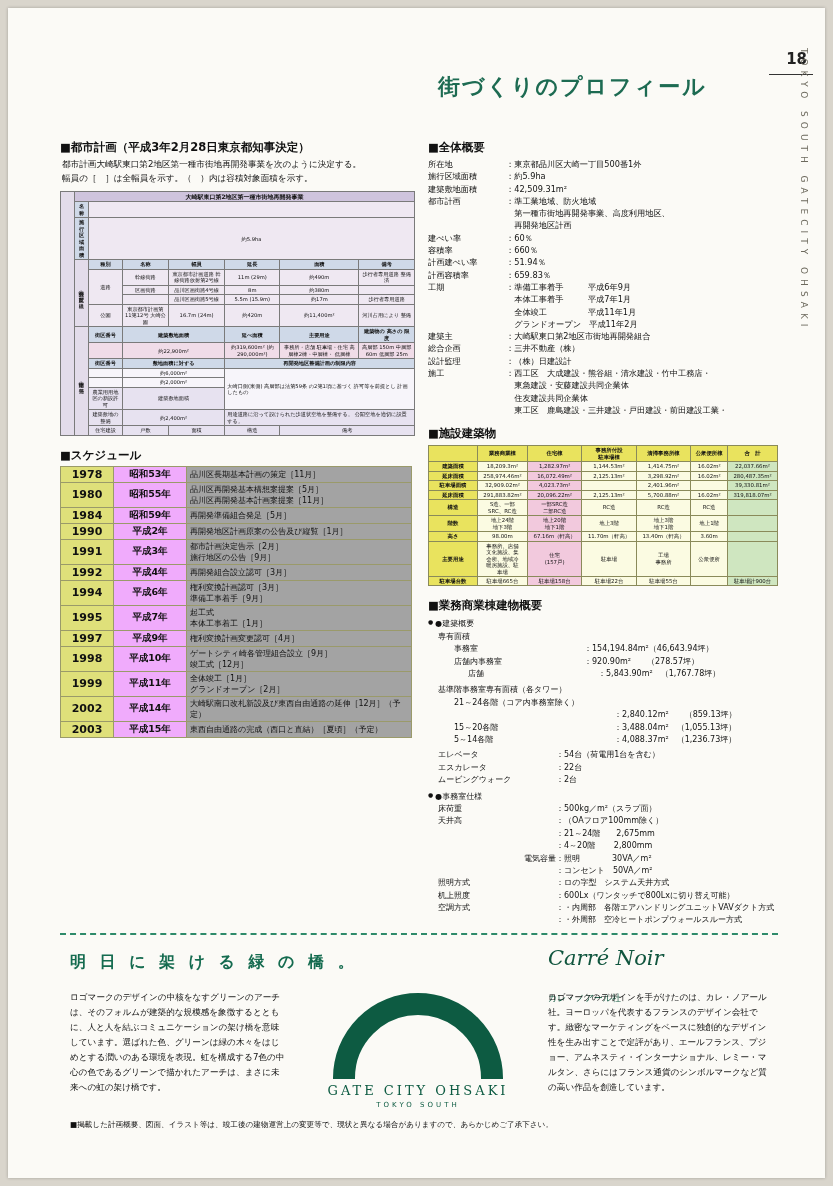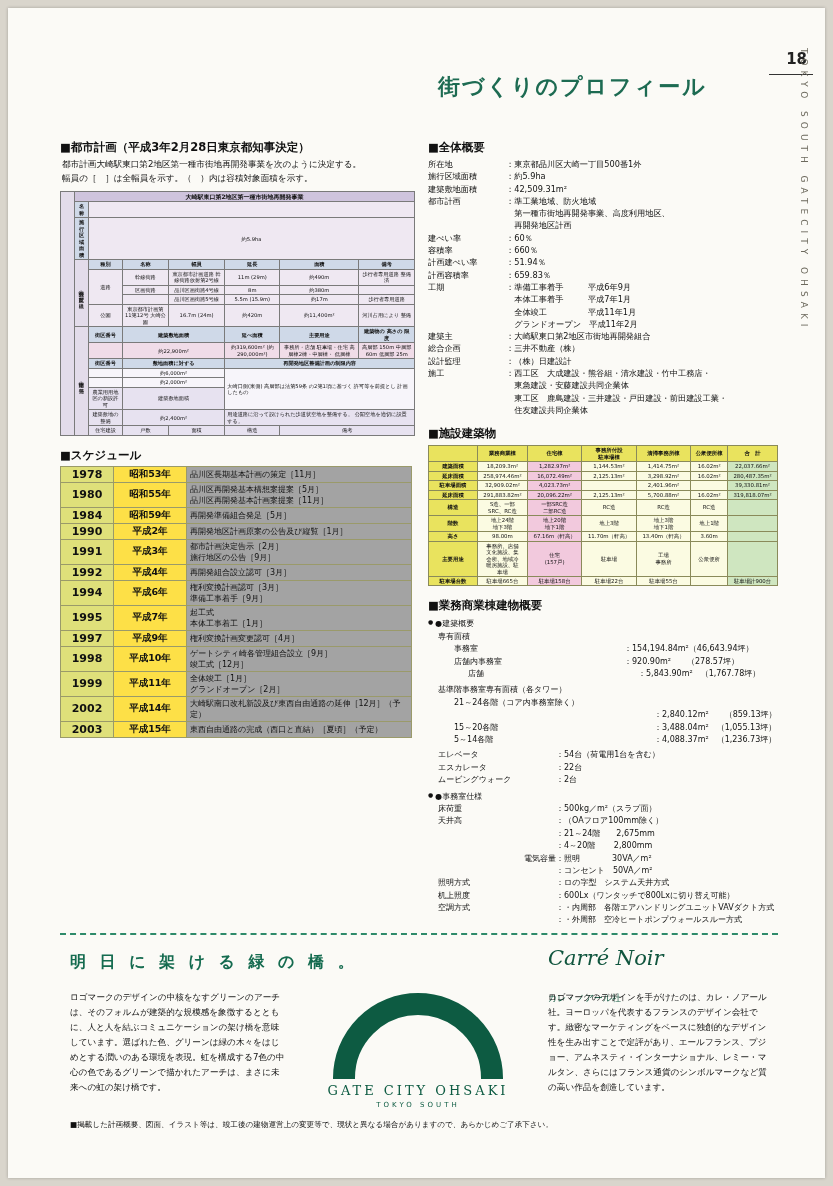--- a/index.html
+++ b/index.html
@@ -51,21 +51,21 @@
   .plan .title{background:#cfc4dd;text-align:center;font-weight:bold;font-size:6px;}
   .plan .pink{background:#f0dce8;}
   .plan .lil{background:#e7e2f0;}
   .plan .white{background:#f7f5fa;}
 
   
   .schedwrap{margin-top:12px;}
   table.sched{border-collapse:collapse;width:352px;font-size:8px;}
   table.sched td{border:1px solid #9a9a6a;padding:1px 3px;vertical-align:middle;}
   td.yr{background:#dfe07a;font-weight:bold;font-size:11px;text-align:center;width:46px;font-family:"DejaVu Sans",sans-serif;}
-  td.jp{background:#fde047;font-weight:bold;font-size:9.5px;text-align:center;width:66px;}
+  td.jp{background:#f0abfc;font-weight:bold;font-size:9.5px;text-align:center;width:66px;}
   td.ev{background:#a3a3a3;font-size:8px;padding-left:5px;}
 
   
   .colR{position:absolute;left:420px;top:132px;width:350px;}
   .kv{font-size:8.2px;line-height:1.5;}
   .kv .row{display:flex;}
   .kv .k{width:78px;flex:0 0 78px;}
   .kv .v{flex:1;}
 
   
@@ -78,21 +78,21 @@
   table.bld td.lbl{background:#e9e35e;font-weight:bold;width:44px;}
   table.bld td.pk{background:#f2c9dd;}
   table.bld td.gr{background:#cfe6c0;}
   table.bld td.wh{background:#fbfbe2;}
 
   .spec{font-size:8px;line-height:1.55;margin-top:4px;}
   .spec .r{display:flex;}
   .spec .a{width:118px;flex:0 0 118px;}
   .spec .b{flex:1;}
   .spec .ind1{padding-left:10px;}
-  .spec .ind2{padding-left:26px;gap:40px;}
+  .spec .ind2{padding-left:26px;}
   .bullet:before{content:"●";font-size:6px;vertical-align:2px;margin-right:2px;}
 
   
   .dash{position:absolute;left:52px;top:925px;width:718px;border-top:2px dashed #2e8a6a;}
   .ftitle{position:absolute;left:62px;top:944px;font-size:16px;font-weight:bold;color:#146b4f;letter-spacing:4px;}
   .fbodyL{position:absolute;left:62px;top:982px;width:218px;font-size:8.6px;line-height:1.75;}
   .carre{position:absolute;left:540px;top:938px;font-size:21px;color:#10553e;font-family:"DejaVu Serif","Liberation Serif",serif;font-style:italic;}
   .carre2{position:absolute;left:540px;top:965px;font-size:9px;color:#10553e;margin-top:19px;}
   .fbodyR{position:absolute;left:540px;top:982px;width:225px;font-size:8.6px;line-height:1.75;}
   .logo{position:absolute;left:305px;top:985px;width:210px;text-align:center;}
@@ -427,25 +427,25 @@
         <div class="row">
           <div class="k">施工</div>
           <div class="v">：西工区　大成建設・熊谷組・清水建設・竹中工務店・</div>
         </div>
         <div class="row">
           <div class="k"></div>
           <div class="v">　東急建設・安藤建設共同企業体</div>
         </div>
         <div class="row">
           <div class="k"></div>
+          <div class="v">　住友建設共同企業体</div>
+        </div>
+        <div class="row">
+          <div class="k"></div>
           <div class="v">　東工区　鹿島建設・三井建設・戸田建設・前田建設工業・</div>
-        </div>
-        <div class="row">
-          <div class="k"></div>
-          <div class="v">　住友建設共同企業体</div>
         </div>
       </div>
 
     <h3 class="sec" style="margin-top:10px">■施設建築物</h3>
     <table class="bld">
       <thead>
           <tr id="bld-head">
             <th></th>
             <th>業務商業棟</th>
             <th>住宅棟</th>

